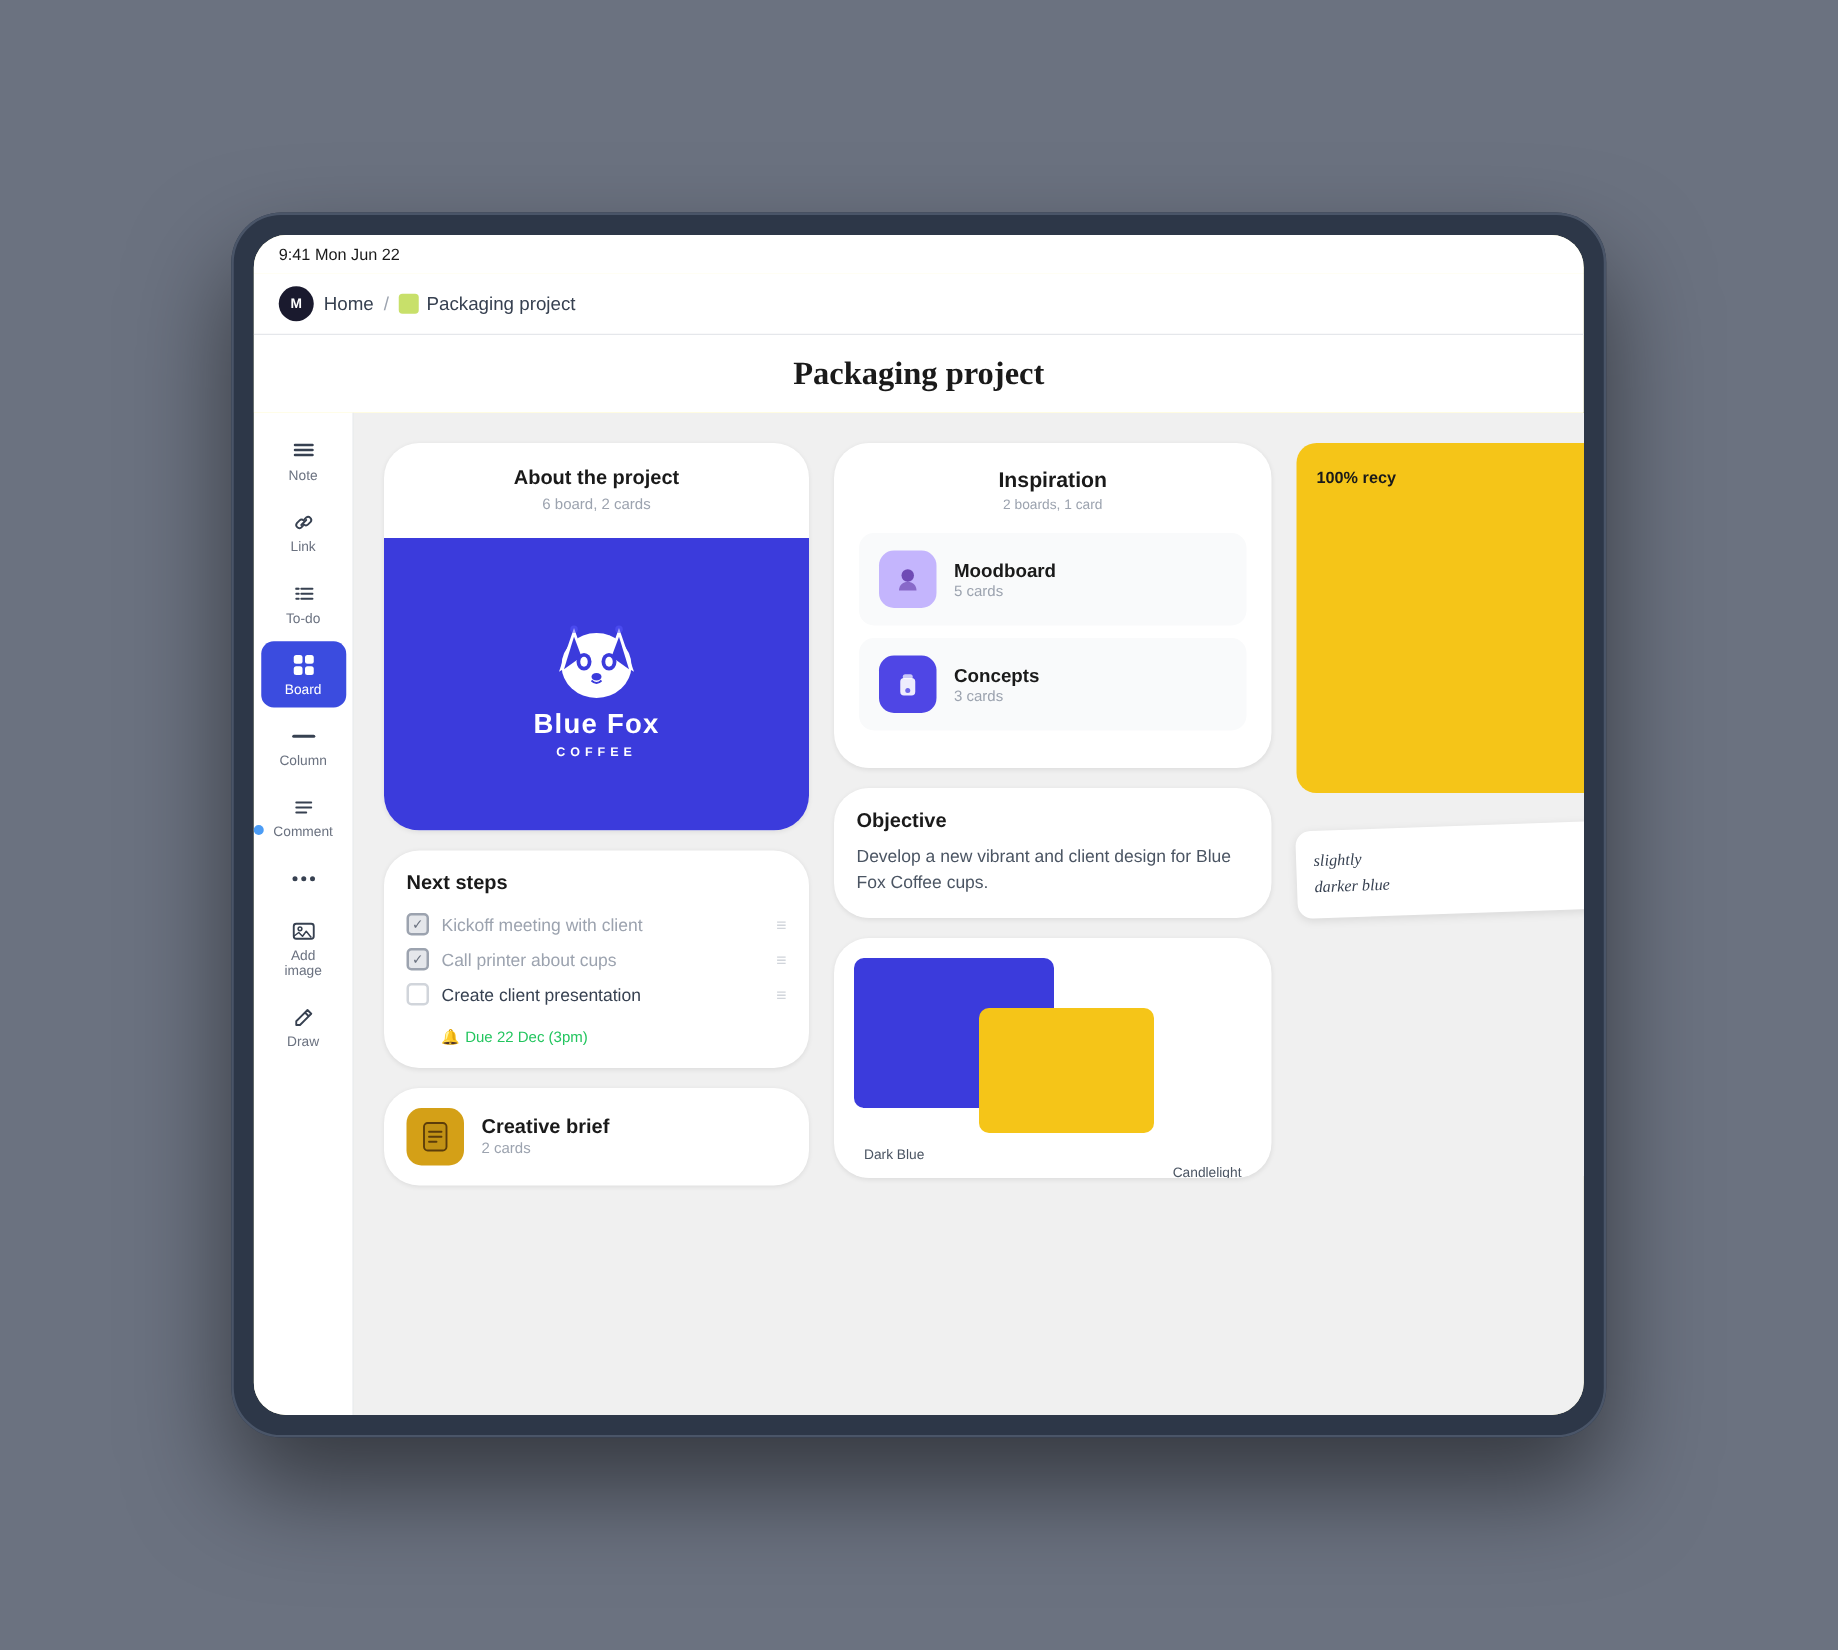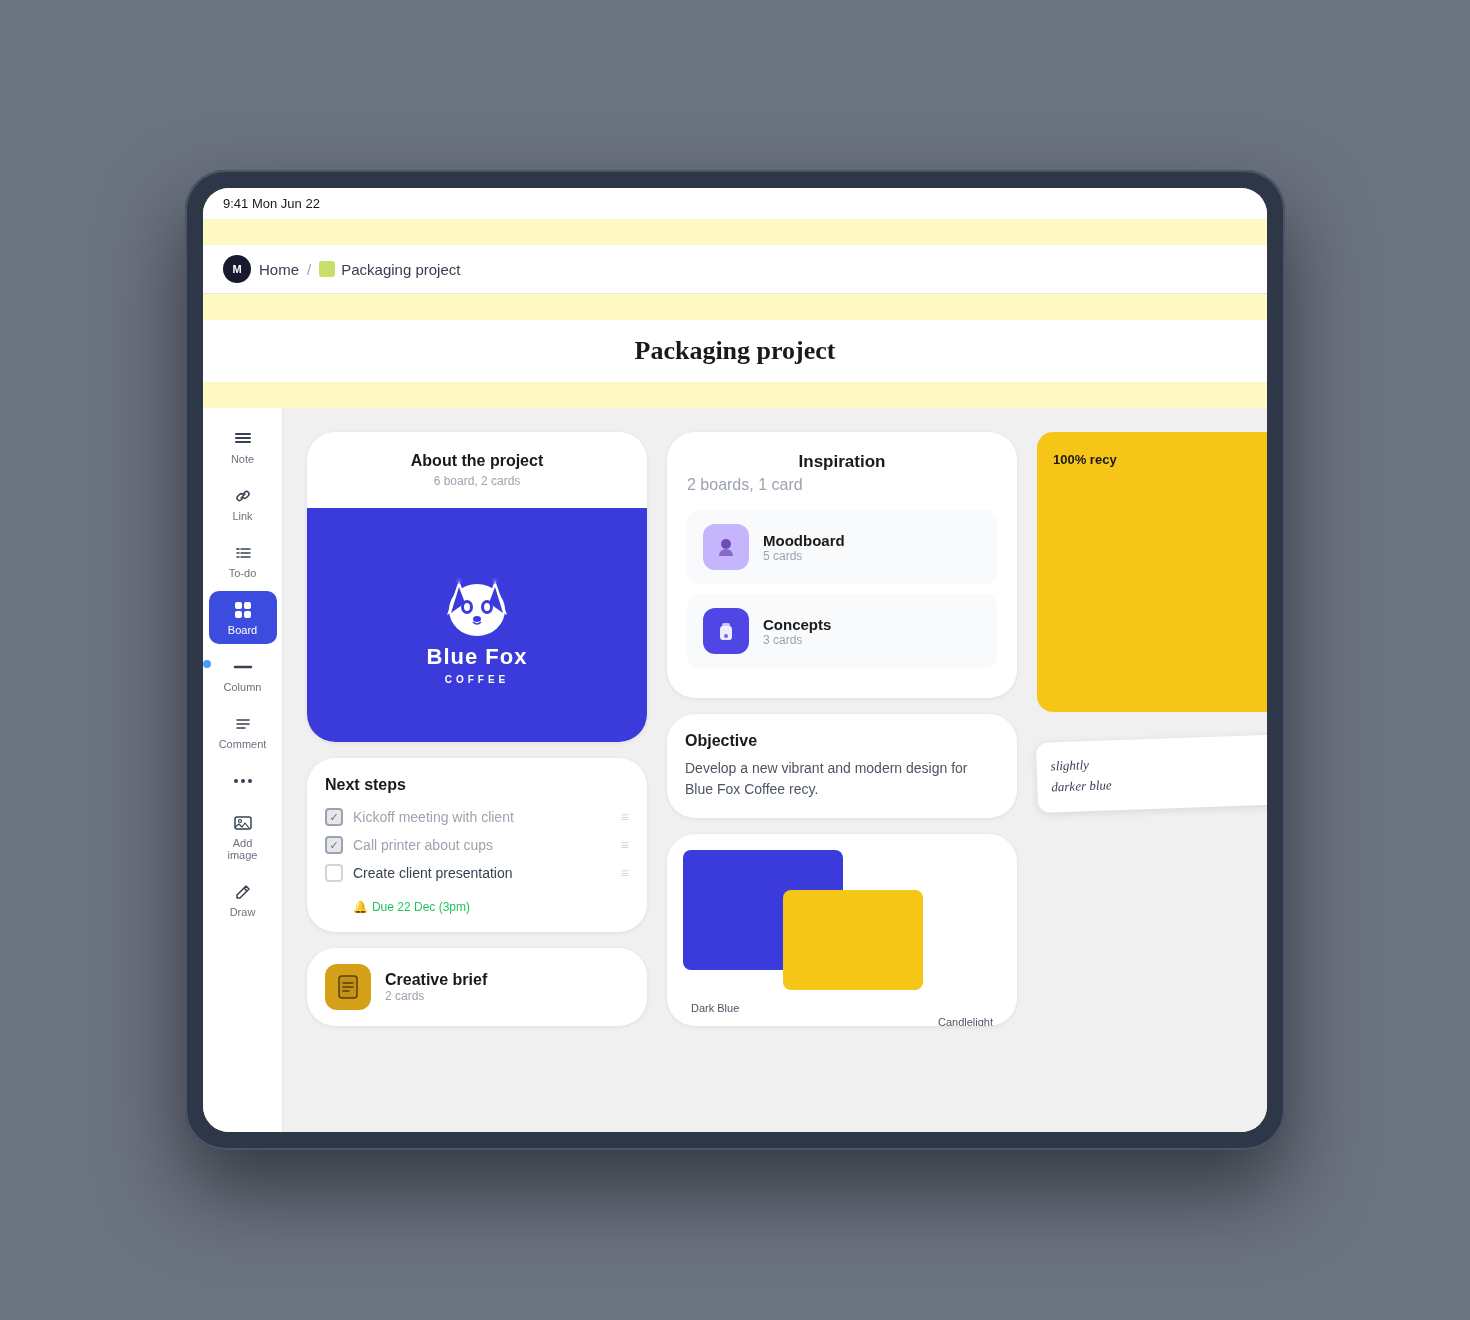--- a/index.html
+++ b/index.html
@@ -24,21 +24,20 @@
     }
 
     .device-screen {
       width: 100%;
       height: 100%;
       background: #fef9c3;
       border-radius: 26px;
       overflow: hidden;
       display: flex;
       flex-direction: column;
-      gap: 26px;
     }
 
     
     .status-bar {
       background: white;
       padding: 8px 20px;
       display: flex;
       align-items: center;
       font-size: 13px;
       font-weight: 500;
@@ -367,23 +366,23 @@
 
     .inspiration-title {
       font-size: 17px;
       font-weight: 700;
       color: #1a1a1a;
       text-align: center;
       margin-bottom: 4px;
     }
 
     .inspiration-subtitle {
-      font-size: 16px;
+      font-size: 11px;
       color: #9ca3af;
-      text-align: left;
+      text-align: center;
       margin-bottom: 16px;
     }
 
     .board-item {
       background: #f9fafb;
       border-radius: 12px;
       padding: 14px 16px;
       display: flex;
       align-items: center;
       gap: 14px;
@@ -766,21 +765,21 @@
                   <div class="board-count">3 cards</div>
                 </div>
               </div>
 
             </div>
           </div>
 
           <div class="card">
             <div class="objective-card">
               <div class="objective-title">Objective</div>
-              <div class="objective-text">Develop a new vibrant and modern design for Blue Fox Coffee recy.</div>
+              <div class="objective-text">Develop a new vibrant and client design for Blue Fox Coffee cups.</div>
             </div>
           </div>
 
           <div class="card">
             <div style="padding: 16px;">
               <div class="swatches-container">
                 <div class="swatch swatch-blue"></div>
                 <div class="swatch swatch-yellow"></div>
                 <span class="swatch-label label-blue">Dark Blue</span>
                 <span class="swatch-label label-yellow" style="bottom: -18px; right: 8px;">Candlelight</span>

